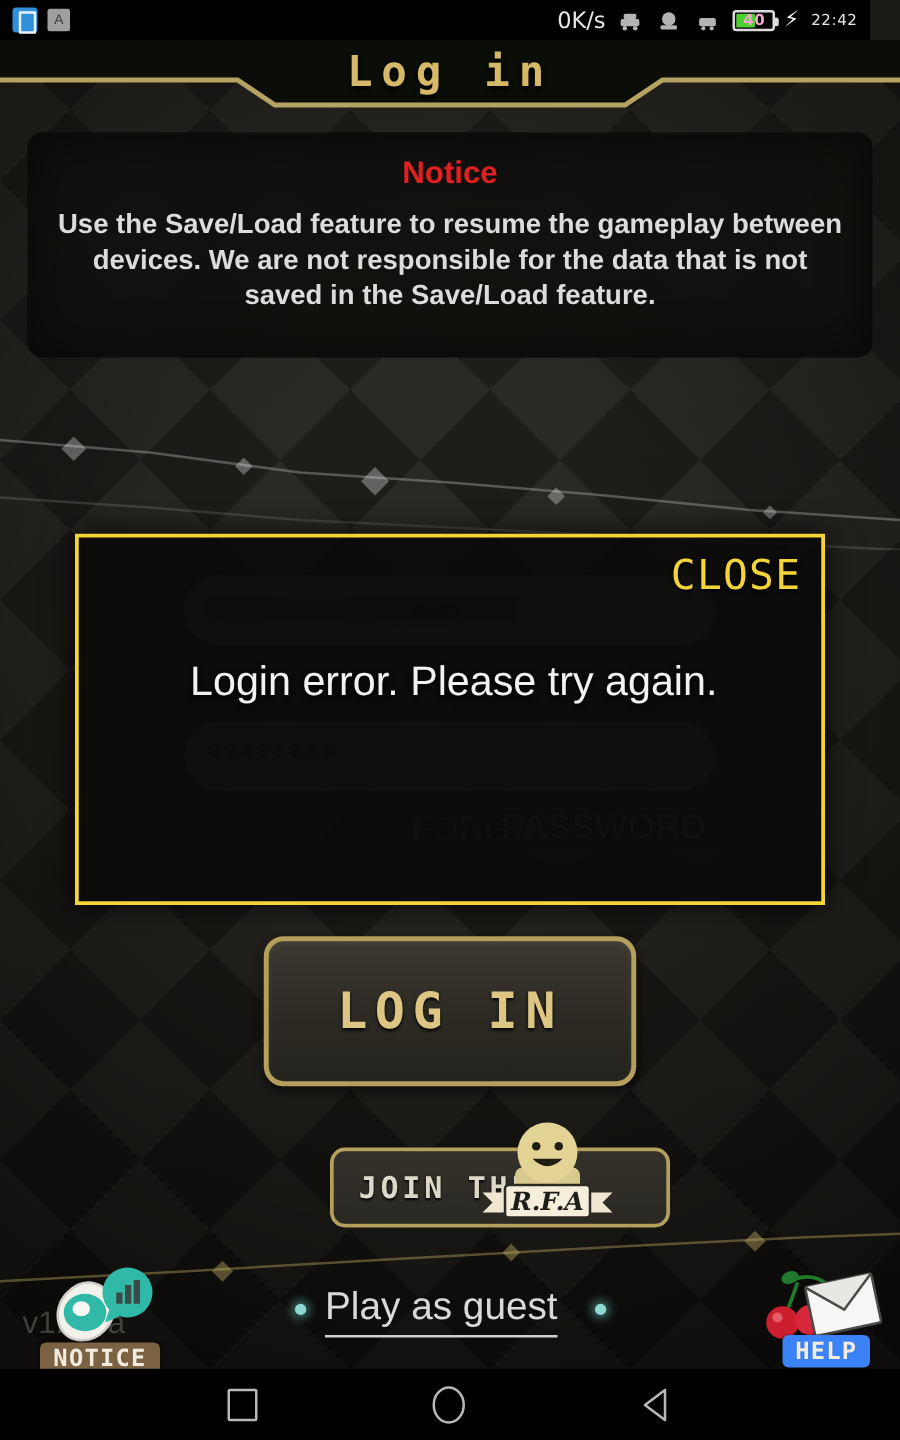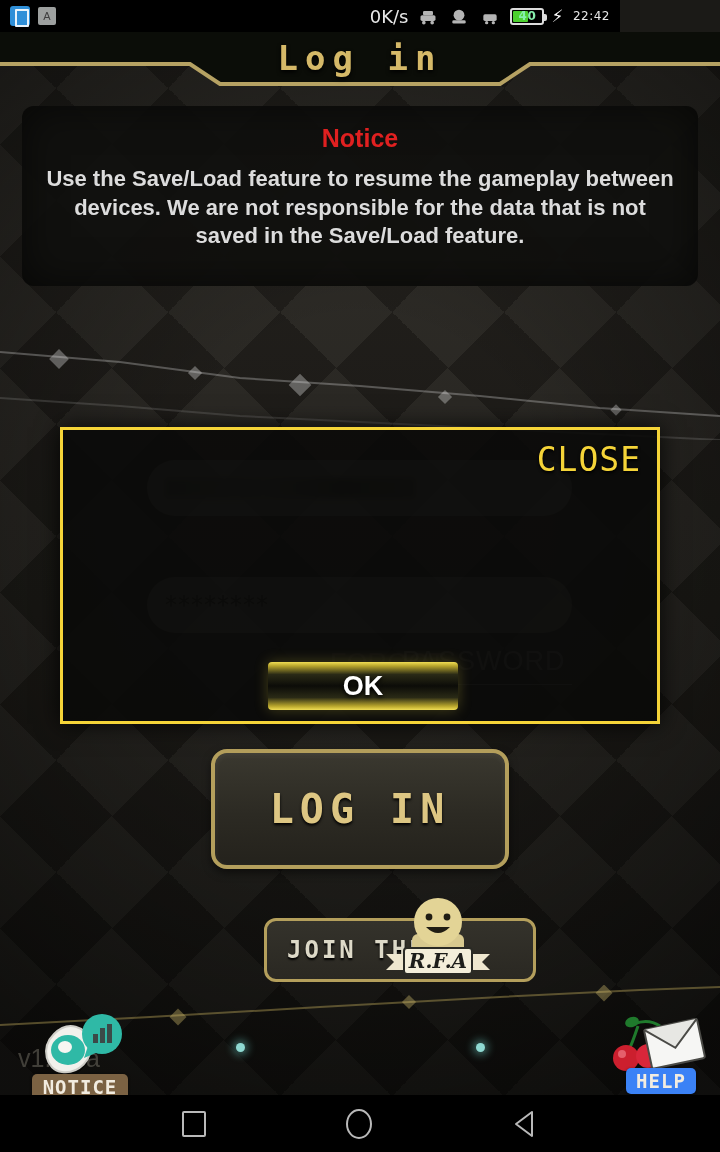--- a/index.html
+++ b/index.html
@@ -16,21 +16,21 @@
     position: relative;
     width: 720px;
     height: 1152px;
     overflow: hidden;
     background: #1b1a17;
   }
 
   
   #status-bar {
     position: absolute; top: 0; left: 0;
-    width: 620px; height: 32px;
+    width: 696px; height: 32px;
     background: #000;
     display: flex; align-items: center;
     padding: 0 10px;
     z-index: 60;
   }
   .sb-left { display: flex; align-items: center; gap: 8px; }
   .sb-right {
     margin-left: auto; display: flex; align-items: center; gap: 9px;
     color: #e8e8e8; font-size: 19px; font-family: "DejaVu Sans", sans-serif;
     letter-spacing: .5px;
@@ -59,21 +59,21 @@
     position: relative; display: flex; align-items: center; padding: 1px;
   }
   .sb-battery::after {
     content: ""; position: absolute; right: -5px; top: 4px;
     width: 3px; height: 7px; background: #dcdcdc; border-radius: 0 2px 2px 0;
   }
   .sb-battery .fill {
     height: 100%; width: 52%; background: #4ccf2f; border-radius: 1px;
   }
   .sb-battery .pct {
-    position: absolute; inset: 0; font-size: 12px; color: #86efac;
+    position: absolute; inset: 0; font-size: 12px; color: #f9a8d4;
     display: flex; align-items: center; justify-content: center;
     font-family: "DejaVu Sans", sans-serif; font-weight: bold;
   }
   .sb-bolt { font-size: 17px; color: #fff; margin-left: -2px; }
   .sb-time { font-size: 12px; }
 
   
   #bg {
     position: absolute; top: 32px; left: 0;
     width: 720px; height: 1063px;
@@ -435,26 +435,25 @@
       <g transform="rotate(-12 70 34)">
         <rect x="44" y="12" width="54" height="40" rx="2" fill="#f6f6f4" stroke="#4a4a46" stroke-width="2"></rect>
         <path d="M44,12 L71,36 L98,12" fill="#e7e7e3" stroke="#4a4a46" stroke-width="2"></path>
       </g>
     </svg>
     <div id="help-chip-label">HELP</div>
   </div>
 
   <div class="guest-dot" id="guest-dot-left"></div>
   <div class="guest-dot" id="guest-dot-right"></div>
+  <div id="guest-link">Play as guest</div>
 
   <div id="error-dialog">
     <div id="dialog-close">CLOSE</div>
-    <div id="dialog-ok-button">
-      <span id="dialog-ok-label">OK</span>
-    </div>
+    <div id="dialog-message">Login error. Please try again.</div>
   </div>
 
   <div id="nav-bar">
     <div class="nav-sq"></div>
     <div class="nav-ci"></div>
     <svg style="width:26px;height:30px;" viewBox="0 0 26 30">
       <path d="M20,3 L4,15 L20,27 Z" fill="none" stroke="#b9b9b9" stroke-width="2" stroke-linejoin="round"></path>
     </svg>
   </div>
 

